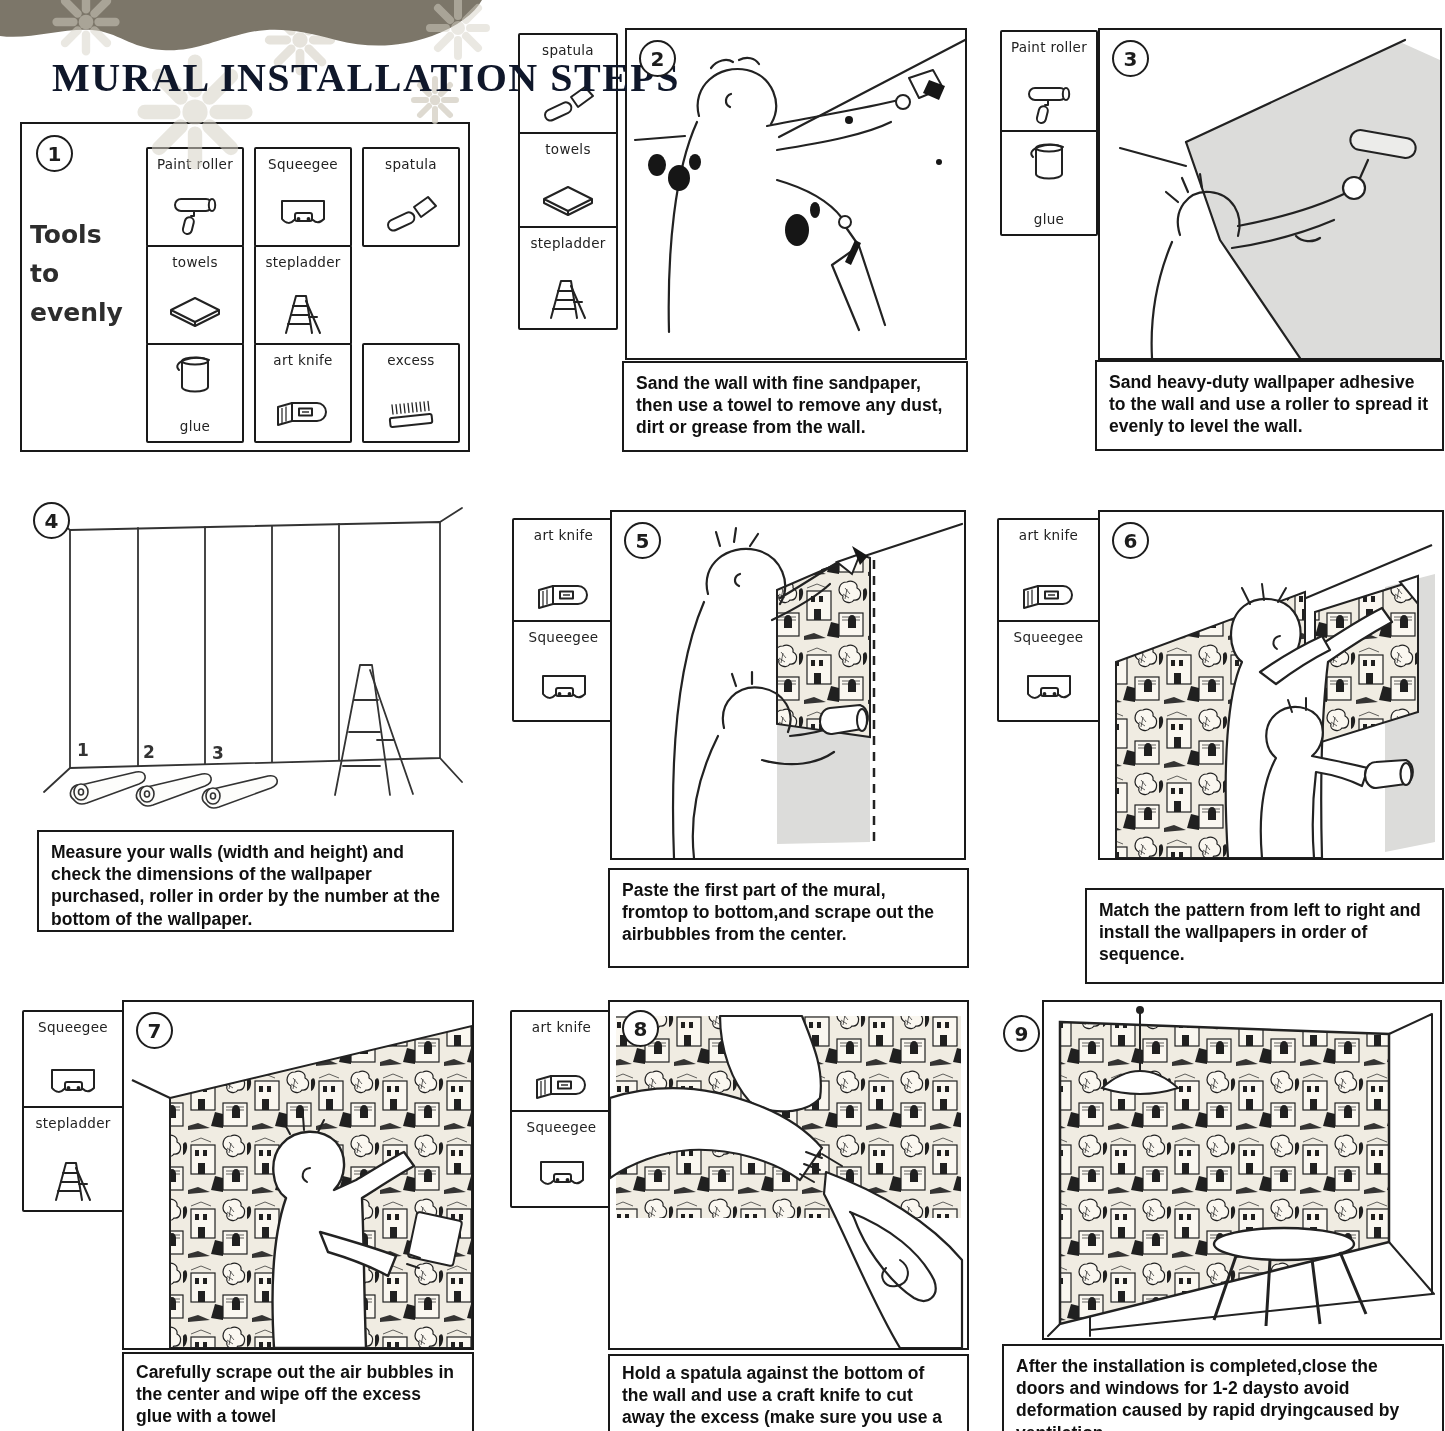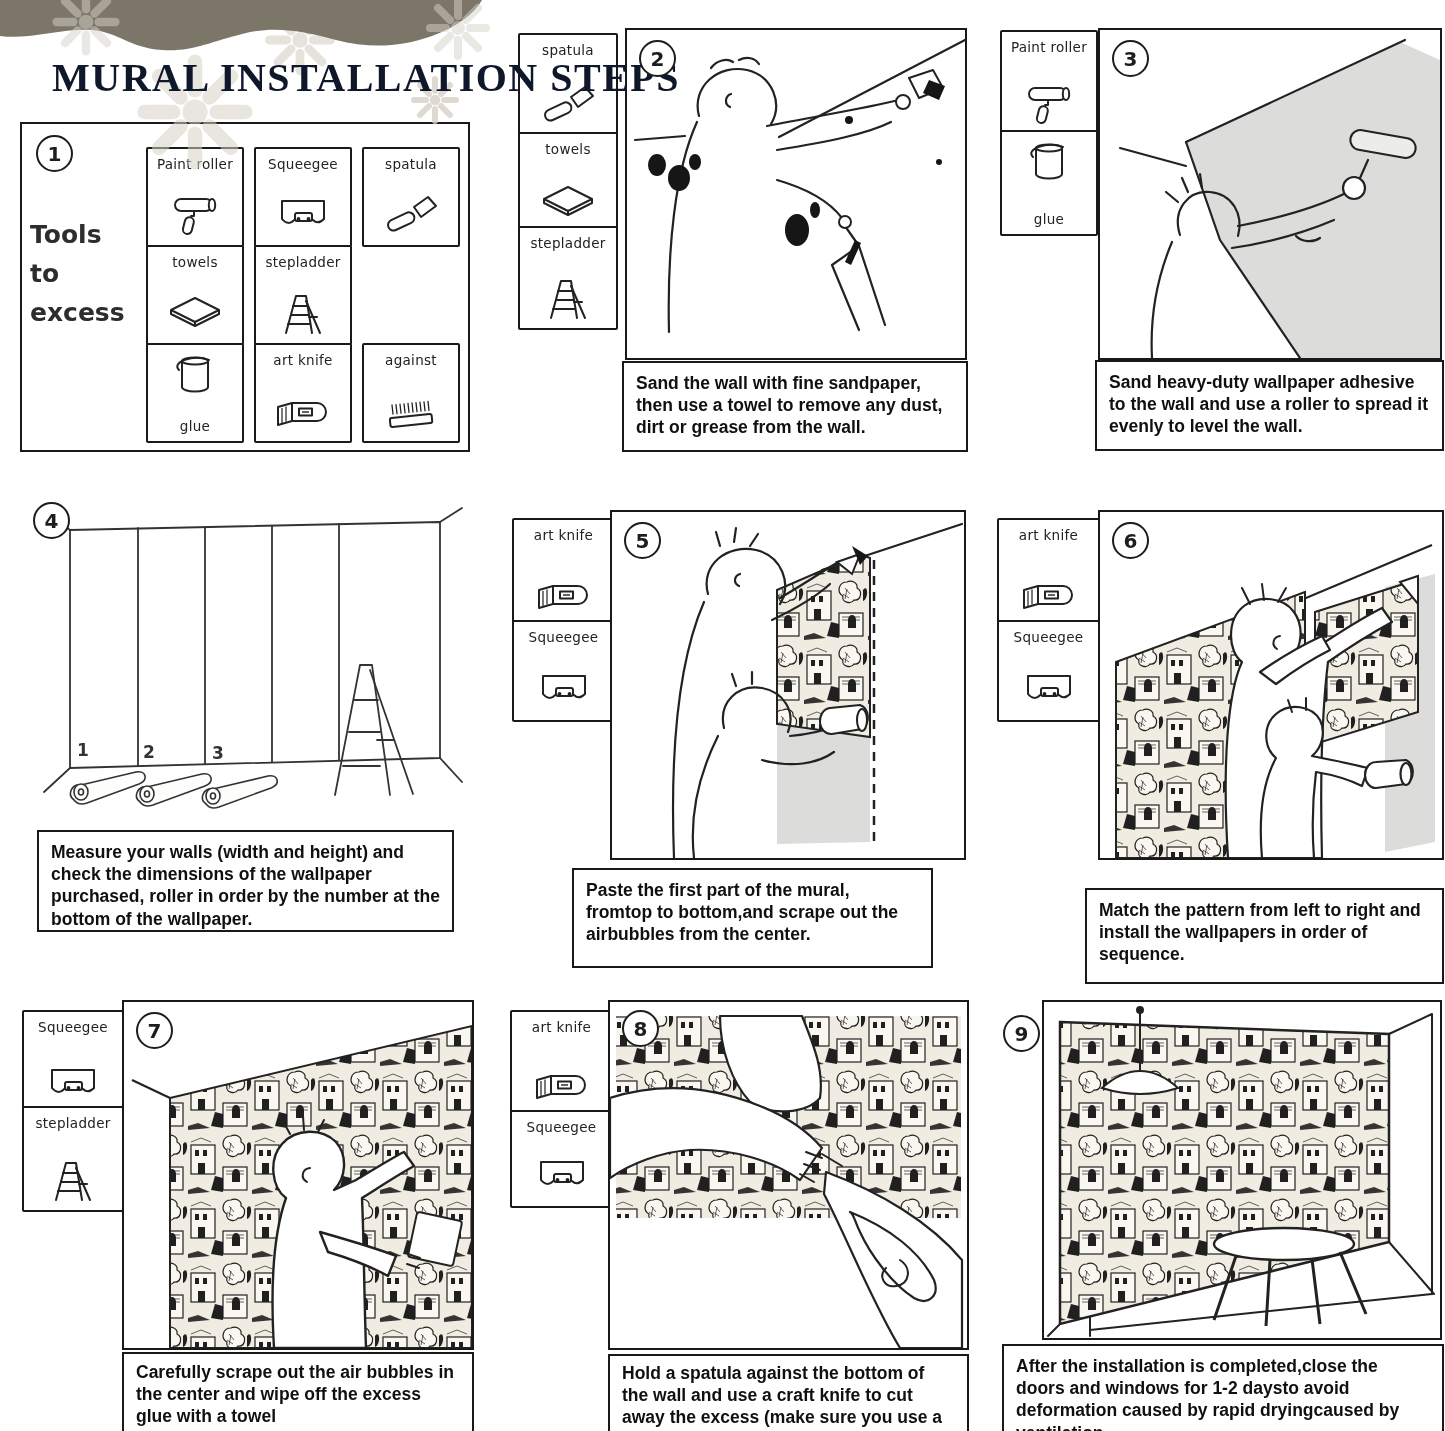--- a/index.html
+++ b/index.html
@@ -135,21 +135,21 @@
   <use href="#flower-shape" transform="translate(86,22) scale(2.1)" opacity=".5"></use>
   <use href="#flower-shape" transform="translate(458,28) scale(2)" opacity=".5"></use>
 </svg>
 <div class="title">MURAL INSTALLATION STEPS</div>
 
 <div class="frame" style="left:20px;top:122px;width:446px;height:326px">
   <span class="num" style="left:14px;top:11px">1</span>
   <div class="tools-label">
     <span style="display:block">Tools</span>
     <span style="display:block">to</span>
-    <span style="display:block">excess</span>
+    <span style="display:block">evenly</span>
   </div>
   <div class="toolbox gtool" style="left:124px;top:23px">
     <span class="tlabel">Paint roller</span>
     <svg class="ticon" viewBox="0 0 56 44">
         <use href="#icon-roller"></use>
       </svg>
   </div>
   <div class="toolbox gtool" style="left:232px;top:23px">
     <span class="tlabel">Squeegee</span>
     <svg class="ticon" viewBox="0 0 56 44">
@@ -180,21 +180,21 @@
       </svg>
     <span class="tlabel">glue</span>
   </div>
   <div class="toolbox gtool" style="left:232px;top:219px">
     <span class="tlabel">art knife</span>
     <svg class="ticon" viewBox="0 0 56 44">
         <use href="#icon-knife"></use>
       </svg>
   </div>
   <div class="toolbox gtool" style="left:340px;top:219px">
-    <span class="tlabel">against</span>
+    <span class="tlabel">excess</span>
     <svg class="ticon" viewBox="0 0 56 44">
         <use href="#icon-brush"></use>
       </svg>
   </div>
 </div>
 
 <div class="toolbox" style="left:518px;top:33px;width:90px;height:86px">
   <span class="tlabel">spatula</span>
   <svg class="ticon" viewBox="0 0 56 44">
       <use href="#icon-spatula"></use>
@@ -347,21 +347,21 @@
       <path d="M150,248 C180,256 205,252 222,240"></path>
     </g>
     <path d="M225,50 L248,42 L240,62 Z" fill="#fff" stroke="#222" stroke-width="2"></path>
     <path d="M240,34 l16,10 -8,9 z" fill="#161616"></path>
     <g fill="#fff" stroke="#222" stroke-width="2" stroke-linejoin="round">
       <path d="M218,196 a11,13 0 1 0 2,26 l30,-5 a11,13 0 0 0 -2,-24 z"></path>
       <ellipse cx="250" cy="208" rx="5" ry="11"></ellipse>
     </g>
   </svg>
 </div>
-<div class="frame caption" style="left:572px;top:868px;width:357px;height:96px">
+<div class="frame caption" style="left:608px;top:868px;width:357px;height:96px">
   <p>Paste the first part of the mural, fromtop to bottom,and scrape out the airbubbles from the center.</p>
 </div>
 
 <div class="toolbox" style="left:997px;top:518px;width:93px;height:90px">
   <span class="tlabel">art knife</span>
   <svg class="ticon" viewBox="0 0 56 44">
       <use href="#icon-knife"></use>
     </svg>
 </div>
 <div class="toolbox" style="left:997px;top:620px;width:93px;height:84px">

